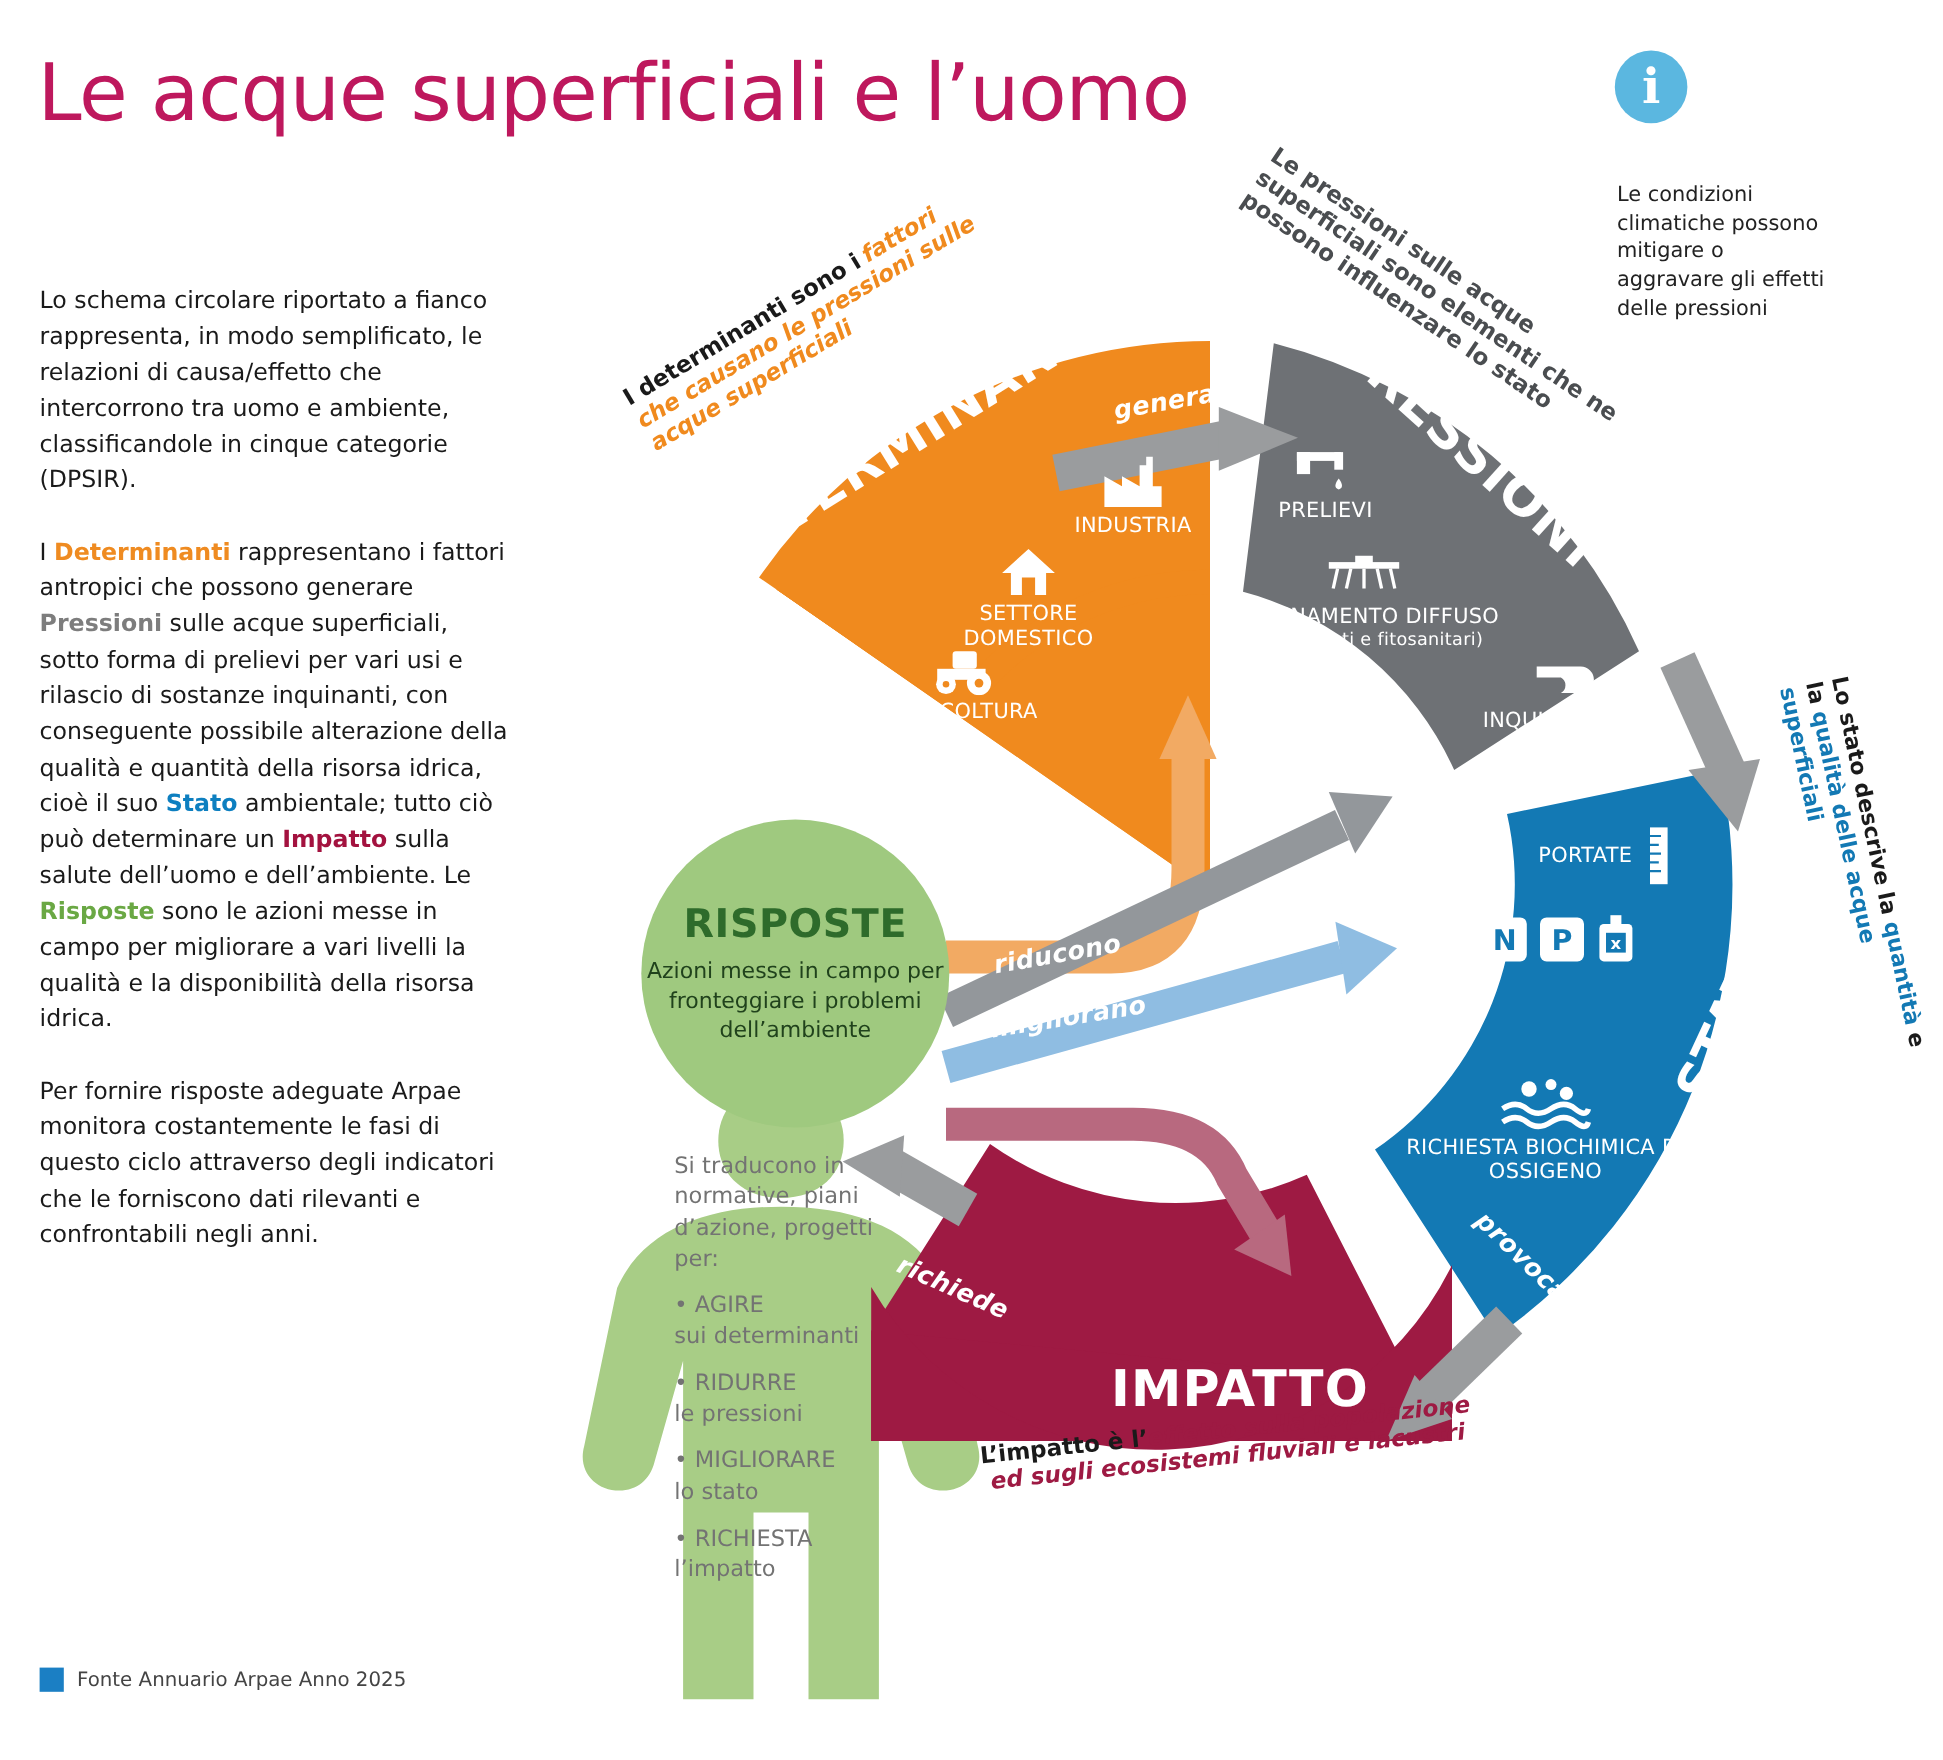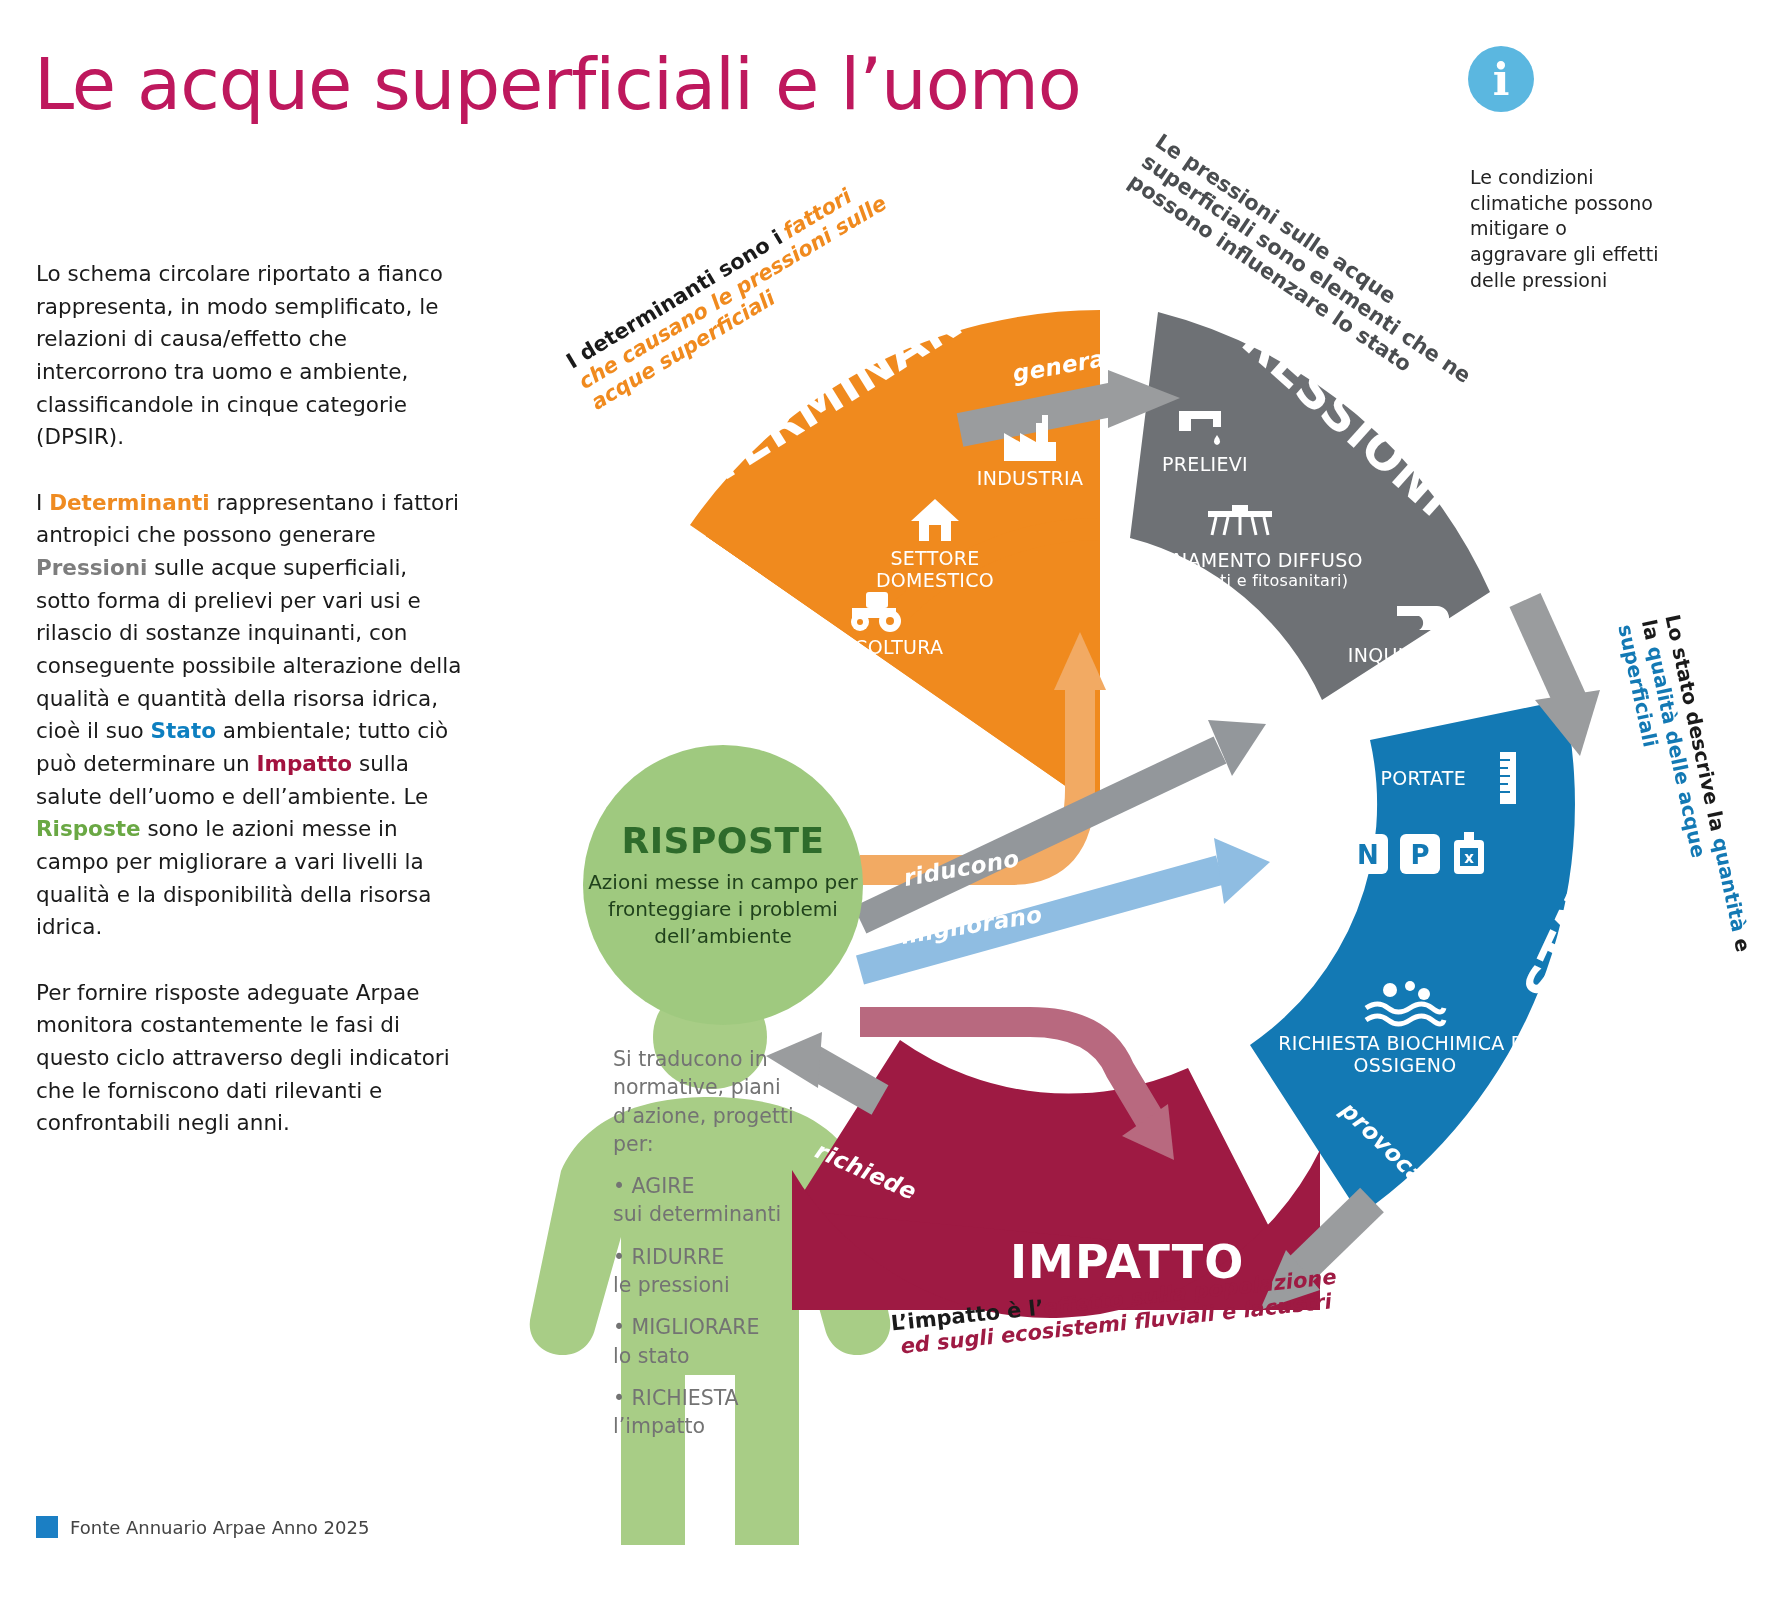--- a/index.html
+++ b/index.html
@@ -282,21 +282,21 @@
 
   <div class="ovl" style="left:1310px; top:600px; width:230px; text-align:center;">
     <svg width="64" height="40" viewBox="0 0 64 40">
       <path d="M4 6 h40 a12 12 0 0 1 0 24 h-18 a8 8 0 0 0 0 -14 h-22 Z" fill="#fff"></path>
       <circle cx="54" cy="34" r="4" fill="#fff"></circle>
     </svg>
     <div class="icon-label">INQUINAMENTO PUNTUALE</div>
     <div class="icon-label small">(scarichi)</div>
   </div>
 
-  <div class="ovl" style="left:1330px; top:752px; width:190px; display:flex; align-items:center; gap:28px;">
+  <div class="ovl" style="left:1330px; top:752px; width:190px; display:flex; align-items:center; gap:10px;">
     <div class="icon-label" style="flex:1; text-align:right;">PORTATE</div>
     <svg width="26" height="52" viewBox="0 0 26 52">
       <rect x="6" y="0" width="16" height="52" fill="#fff"></rect>
       <g stroke="#1379B4" stroke-width="2">
         <line x1="6" y1="8" x2="16" y2="8"></line>
         <line x1="6" y1="16" x2="14" y2="16"></line>
         <line x1="6" y1="24" x2="16" y2="24"></line>
         <line x1="6" y1="32" x2="14" y2="32"></line>
         <line x1="6" y1="40" x2="16" y2="40"></line>
       </g>

